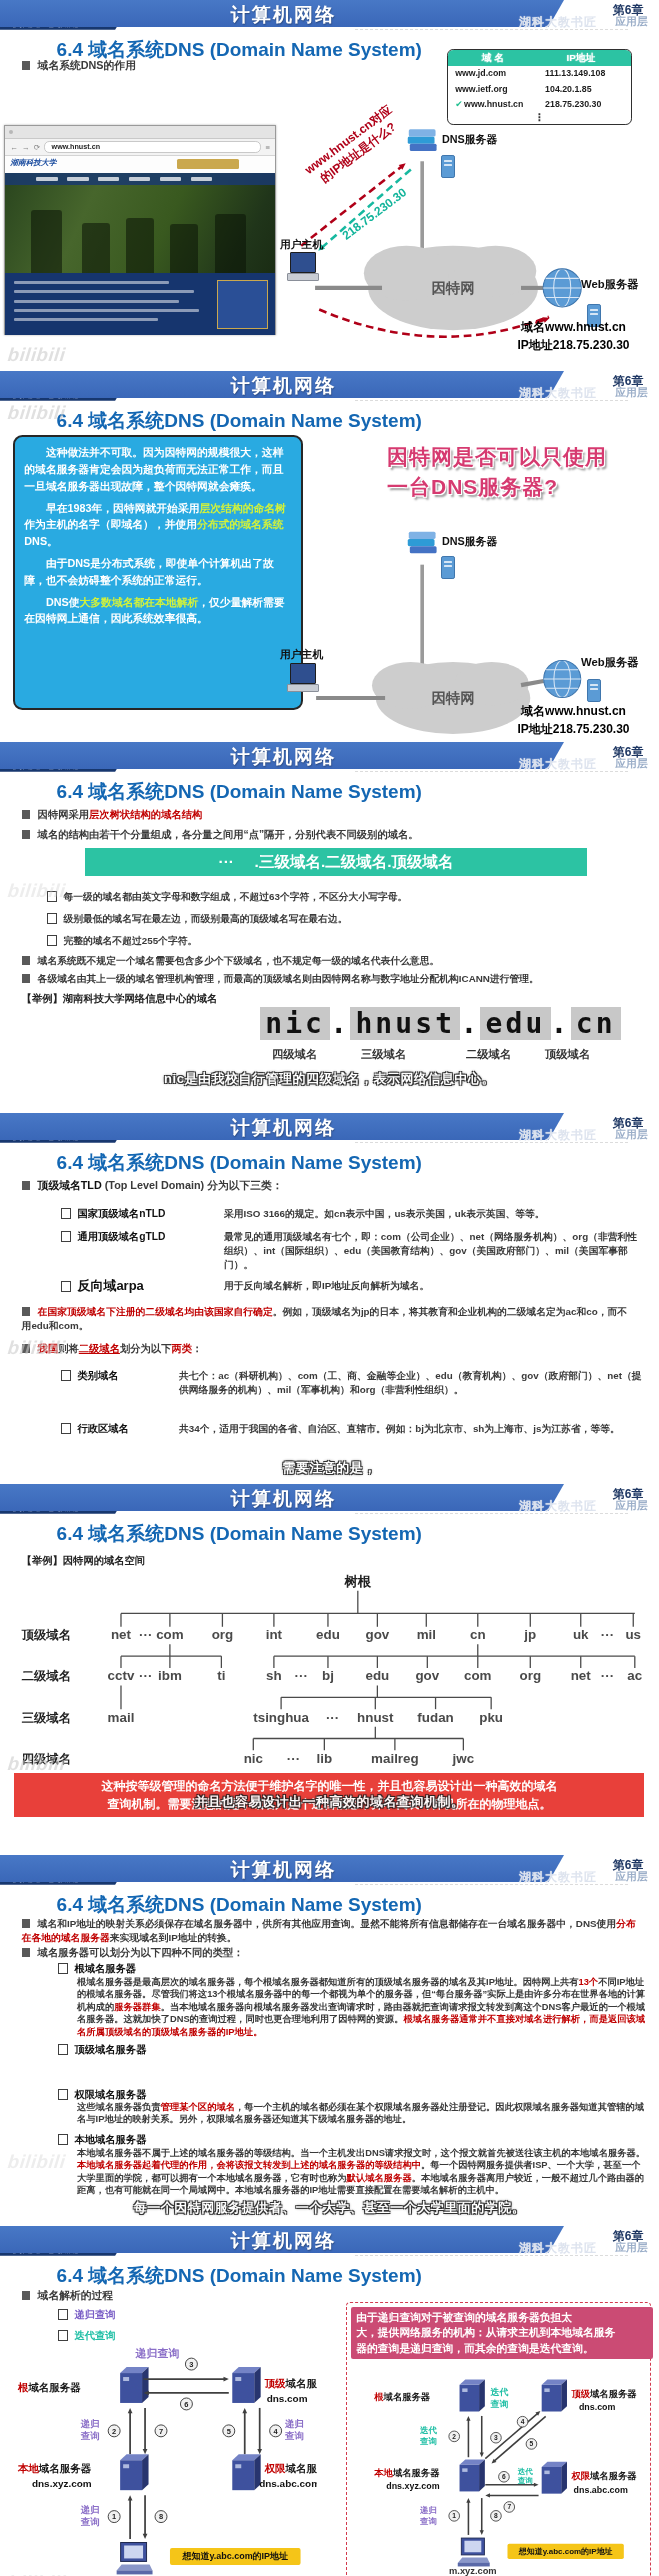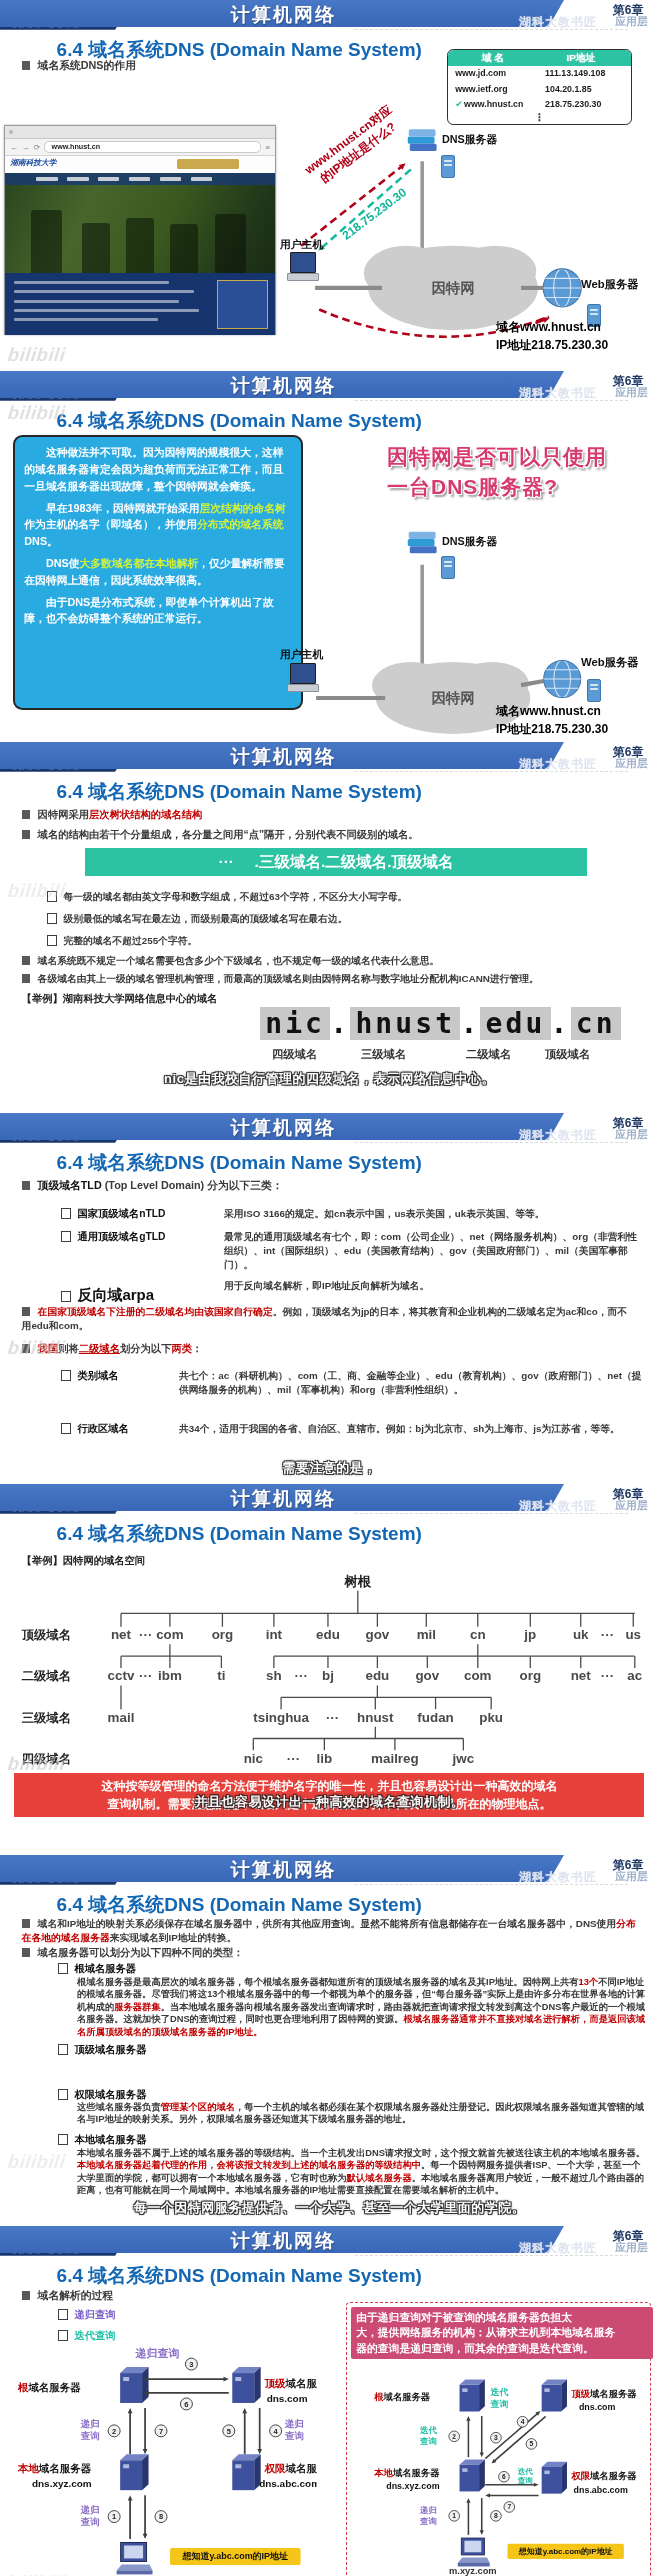--- a/index.html
+++ b/index.html
@@ -58,21 +58,21 @@
   .hl{color:#d3f23a;}
   .bigq{position:absolute;left:387px;top:71px;font-size:21px;font-weight:900;color:#d63a70;line-height:1.45;letter-spacing:1px;text-shadow:-1px -1px 0 #fff,1px -1px 0 #fff,-1px 1px 0 #fff,1px 1px 0 #fff,2.6px 2.6px 2.1px #9a9a9a;}
   
   .netlabel{position:absolute;font-weight:900;color:#111;font-size:10.8px;}
   .srvrect{position:absolute;width:12.4px;height:20.6px;background:#5b9bd5;border-radius:2.1px;border:0.5px solid #3f76ad;}
   .srvrect:before,.srvrect:after{content:"";position:absolute;left:2.1px;width:8.2px;height:2.1px;background:#d6e6f5;border-radius:0.5px;}
   .srvrect:before{top:3.6px;} .srvrect:after{top:8.2px;}
   .laptop{position:absolute;width:30px;height:29px;}
   .laptop .scr{position:absolute;left:3.1px;top:0;width:24px;height:18.5px;background:#2f4f8f;border:1.5px solid #1d1d1d;border-radius:1px;}
   .laptop .kb{position:absolute;left:0;top:20.6px;width:30px;height:6.2px;background:#c9cdd4;border:1px solid #8a8f99;border-radius:1px;}
-  .domline{position:absolute;font-size:12px;font-weight:900;color:#000;text-align:left;width:155px;}
+  .domline{position:absolute;font-size:12px;font-weight:900;color:#000;text-align:center;width:155px;}
   
   .banner{position:absolute;background:#2cc3a3;color:#fff;font-weight:900;text-align:center;}
   .seg{background:#c8c8c8;padding:0 5.2px;}
   .domainbig{position:absolute;left:260px;top:265px;font-family:"DejaVu Sans Mono","Liberation Mono",monospace;font-size:28px;font-weight:bold;color:#111;letter-spacing:3.1px;white-space:nowrap;text-align:right;}
   .lvl{position:absolute;top:305px;font-size:11.3px;font-weight:900;color:#333;}
   
   .pinkbox{position:absolute;background:#cb4b74;color:#fff;font-weight:bold;border-radius:2.1px;}
   .dashbox{position:absolute;border:1.5px dashed #d23a4e;border-radius:4.1px;}
 </style>
 </head>
@@ -210,22 +210,22 @@
         <div class="htitle">计算机网络</div>
       </div>
       <div class="hch">第6章</div>
       <div class="hch2">应用层</div>
       <div class="hwm">湖科大教书匠</div>
       <div class="stitle">6.4 域名系统DNS (Domain Name System)</div>
       <div class="hdash"></div>
     <div class="bluebox">
       <p><span>这种做法并不可取。因为因特网的规模很大，这样的域名服务器肯定会因为超负荷而无法正常工作，而且一旦域名服务器出现故障，整个因特网就会瘫痪。</span></p>
       <p><span>早在1983年，因特网就开始采用</span><span class="hl">层次结构的命名树</span><span>作为主机的名字（即域名），并使用</span><span class="hl">分布式的域名系统</span><span>DNS。</span></p>
+      <p><span>由于DNS是分布式系统，即使单个计算机出了故障，也不会妨碍整个系统的正常运行。</span></p>
       <p><span>DNS使</span><span class="hl">大多数域名都在本地解析</span><span>，仅少量解析需要在因特网上通信，因此系统效率很高。</span></p>
-      <p><span>由于DNS是分布式系统，即使单个计算机出了故障，也不会妨碍整个系统的正常运行。</span></p>
     </div>
     <div class="bigq">
       <div>因特网是否可以只使用</div>
         <div>一台DNS服务器?</div>
     </div>
     <svg class="abs" style="left:0;top:144px" width="659" height="227" viewBox="0 0 1280 440" id="scene2">
         <rect x="792" y="46" width="52" height="14" rx="3" fill="#2e9bd6"></rect>
         <rect x="796" y="60" width="52" height="14" rx="3" fill="#4472c4"></rect>
         <rect x="794" y="32" width="52" height="14" rx="3" fill="#7fb2e5"></rect>
         <line x1="820" y1="96" x2="820" y2="300" stroke="#9a9a9a" stroke-width="7"></line>
@@ -306,21 +306,21 @@
       <div class="hch">第6章</div>
       <div class="hch2">应用层</div>
       <div class="hwm">湖科大教书匠</div>
       <div class="stitle">6.4 域名系统DNS (Domain Name System)</div>
       <div class="hdash"></div>
     <div class="b" style="left:21.6px;top:65px;font-size:10.8px"><span class="sq"></span><span style="color:#111">顶级域名TLD</span><span> (Top Level Domain) 分为以下三类：</span></div>
     <div class="b" style="left:61px;top:94px;font-size:10.3px;color:#111"><span class="cb"></span><span>国家顶级域名nTLD</span></div>
     <div class="b" style="left:224px;top:94px;width:412px;font-size:9.8px">采用ISO 3166的规定。如cn表示中国，us表示美国，uk表示英国、等等。</div>
     <div class="b" style="left:61px;top:117px;font-size:10.3px;color:#111"><span class="cb"></span><span>通用顶级域名gTLD</span></div>
     <div class="b" style="left:224px;top:117px;width:417px;font-size:9.8px">最常见的通用顶级域名有七个，即：com（公司企业）、net（网络服务机构）、org（非营利性组织）、int（国际组织）、edu（美国教育结构）、gov（美国政府部门）、mil（美国军事部门）。</div>
-    <div class="b" style="left:61px;top:171px;font-size:15px;color:#111"><span class="cb"></span><span>反向域arpa</span></div>
+    <div class="b" style="left:61px;top:164px;font-size:13px;color:#111"><span class="cb"></span><span>反向域arpa</span></div>
     <div class="b" style="left:224px;top:166px;width:417px;font-size:9.8px">用于反向域名解析，即IP地址反向解析为域名。</div>
     <div class="b" style="left:21.6px;top:192px;width:613px;font-size:9.8px"><span class="sq"></span><span class="r">在国家顶级域名下注册的二级域名均由该国家自行确定</span><span>。例如，顶级域名为jp的日本，将其教育和企业机构的二级域名定为ac和co，而不用edu和com。</span></div>
     <div class="b" style="left:21.6px;top:229px;font-size:10.3px"><span class="sq"></span><span class="r">我国</span><span>则将</span><span class="r" style="text-decoration:underline">二级域名</span><span>划分为以下</span><span class="r">两类</span><span>：</span></div>
     <div class="b" style="left:61px;top:256px;font-size:10.3px;color:#111"><span class="cb"></span><span>类别域名</span></div>
     <div class="b" style="left:179px;top:256px;width:464px;font-size:9.8px">共七个：ac（科研机构）、com（工、商、金融等企业）、edu（教育机构）、gov（政府部门）、net（提供网络服务的机构）、mil（军事机构）和org（非营利性组织）。</div>
     <div class="b" style="left:61px;top:309px;font-size:10.3px;color:#111"><span class="cb"></span><span>行政区域名</span></div>
     <div class="b" style="left:179px;top:309px;width:464px;font-size:9.8px">共34个，适用于我国的各省、自治区、直辖市。例如：bj为北京市、sh为上海市、js为江苏省，等等。</div>
     <div class="cap" style="top:346px">需要注意的是，</div>
     <div class="bili" style="top:224px">bilibili</div>
   </div>

